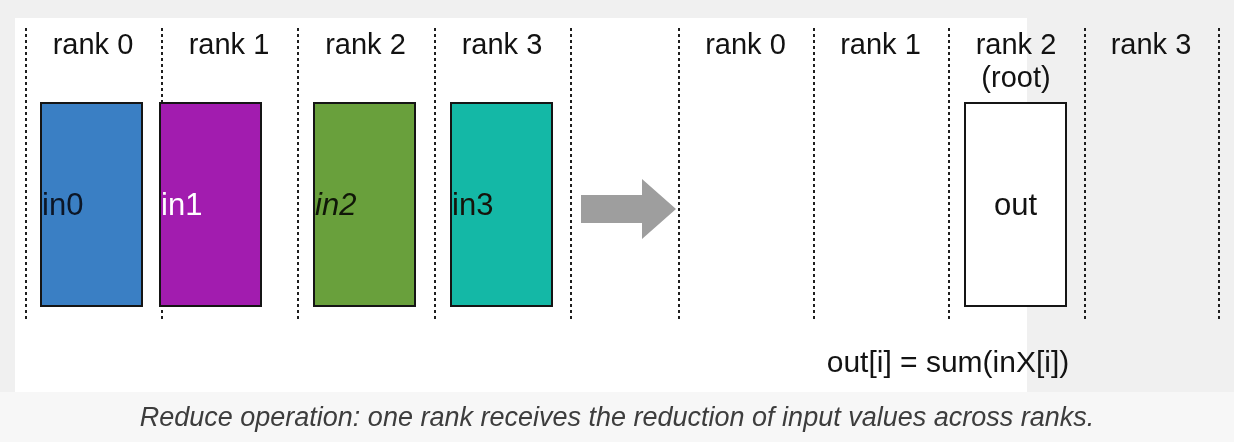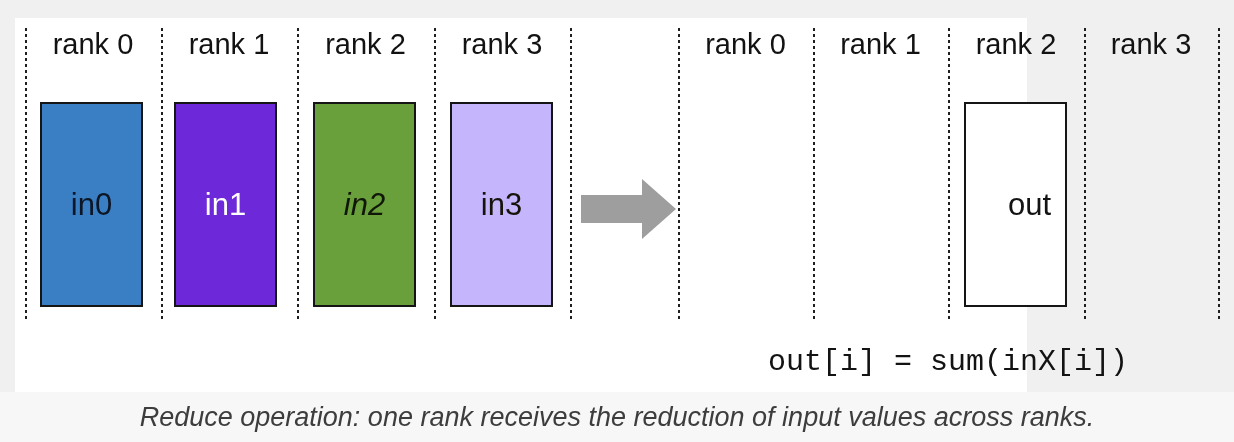--- a/index.html
+++ b/index.html
@@ -29,35 +29,34 @@
     color:#121212;
     text-align:center;
     white-space:nowrap;
   }
   .cell-label .sub{display:block;}
   .box{
     position:absolute;
     top:84px;width:103px;height:205px;
     border:2px solid #151515;
     box-sizing:border-box;
-    display:flex;align-items:center;justify-content:center;
+    display:flex;align-items:center;
   }
   .box-label{
     font-size:31px;
     line-height:31px;
   }
   .arrow-svg{position:absolute;left:566px;top:160px;}
   .formula{
     position:absolute;
     left:663px;top:327px;width:540px;
     text-align:center;
     font-size:30px;
     color:#131313;
     white-space:nowrap;
-    font-family:Liberation Mono, monospace;
   }
   .caption-band{
     position:absolute;
     left:0;top:392px;width:1234px;height:50px;
     background:#f7f7f7;
     display:flex;align-items:center;justify-content:center;
   }
   .caption{
     font-style:italic;
     font-size:27px;
@@ -90,36 +89,37 @@
   <div class="cell-label" style="left:663px;width:135px">
     <span>rank 0</span>
     <span class="sub"></span>
   </div>
   <div class="cell-label" style="left:798px;width:135px">
     <span>rank 1</span>
     <span class="sub"></span>
   </div>
   <div class="cell-label" style="left:933px;width:136px">
     <span>rank 2</span>
+    <span class="sub">(root)</span>
   </div>
   <div class="cell-label" style="left:1069px;width:134px">
     <span>rank 3</span>
     <span class="sub"></span>
   </div>
 
   <div class="box" style="left: 25px; background-color: rgb(58, 127, 196);">
     <span class="box-label" style="color: rgb(12, 22, 38);">in0</span>
   </div>
-  <div class="box" style="left: 159px; background-color: #6d28d9;">
+  <div class="box" style="left: 144px; background-color: #a21caf;">
     <span class="box-label" style="color: rgb(255, 255, 255);">in1</span>
   </div>
   <div class="box" style="left: 298px; background-color: rgb(105, 160, 60); font-style: italic;">
     <span class="box-label" style="color: rgb(16, 23, 8);">in2</span>
   </div>
-  <div class="box" style="left: 435px; background-color: #c4b5fd;">
+  <div class="box" style="left: 435px; background-color: #14b8a6;">
     <span class="box-label" style="color: rgb(22, 19, 10);">in3</span>
   </div>
 
   <svg class="arrow-svg" width="96" height="62" viewBox="0 0 96 62">
     <polygon points="0,17 61,17 61,1 95,31 61,61 61,45 0,45" style="fill: rgb(158, 158, 158);"></polygon>
   </svg>
 
   <div class="box" style="left: 949px; background-color: rgb(255, 255, 255); padding-left: 28px;">
     <span class="box-label" style="color: rgb(19, 19, 19);">out</span>
   </div>

